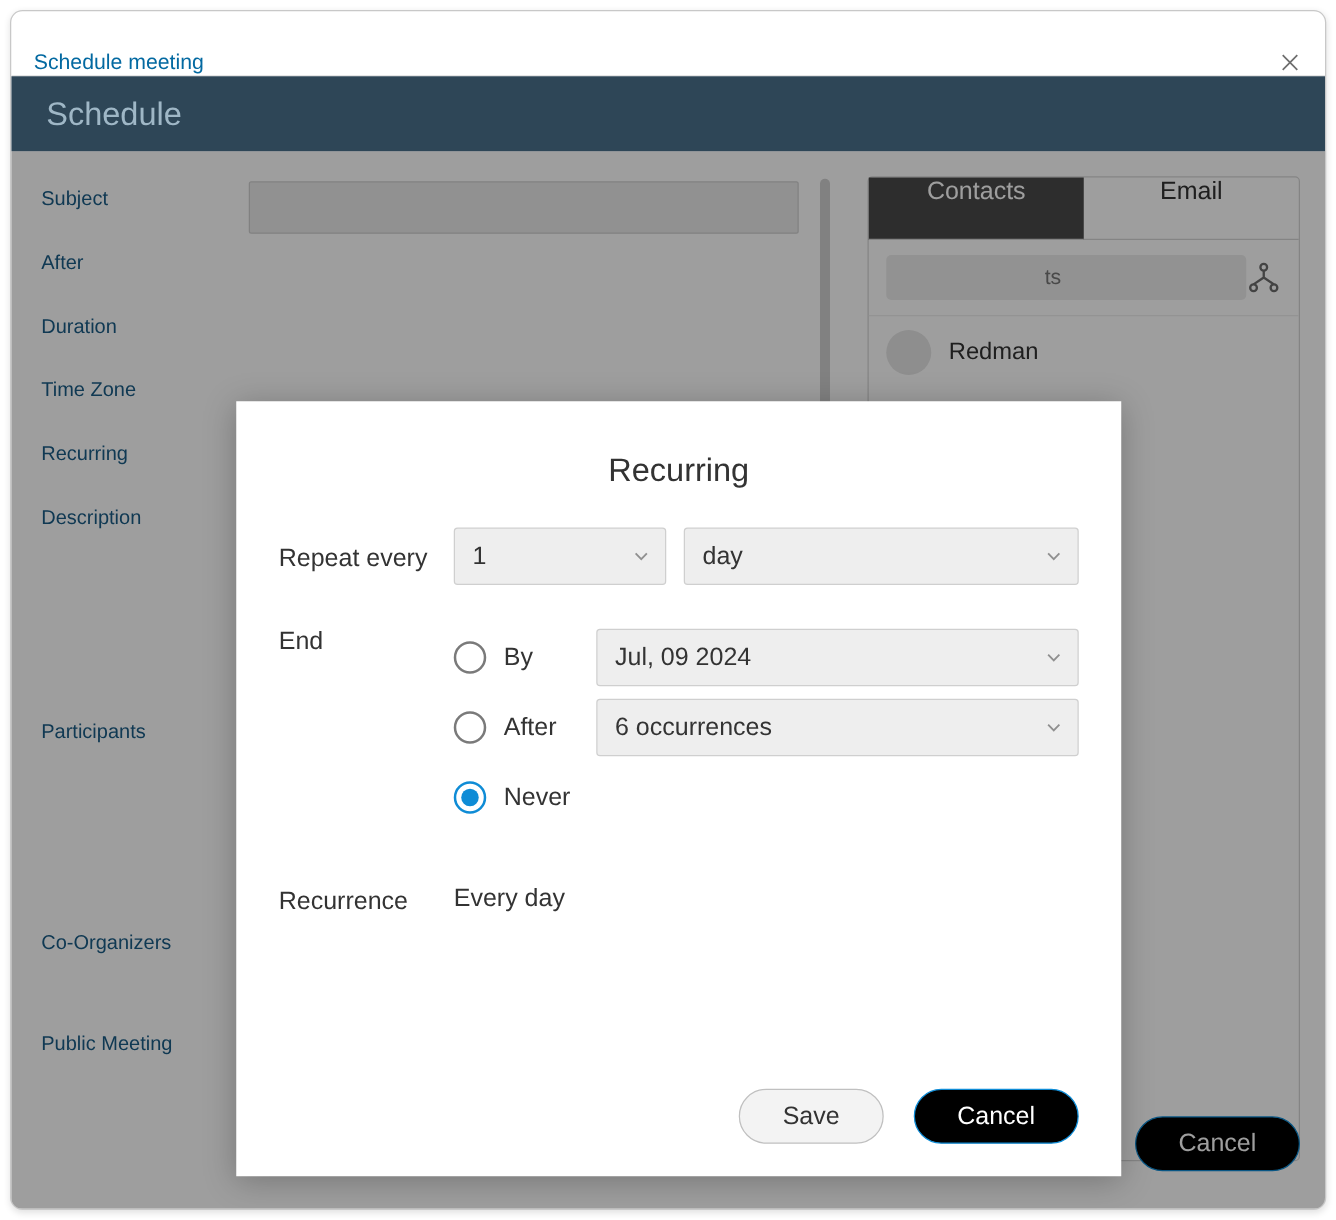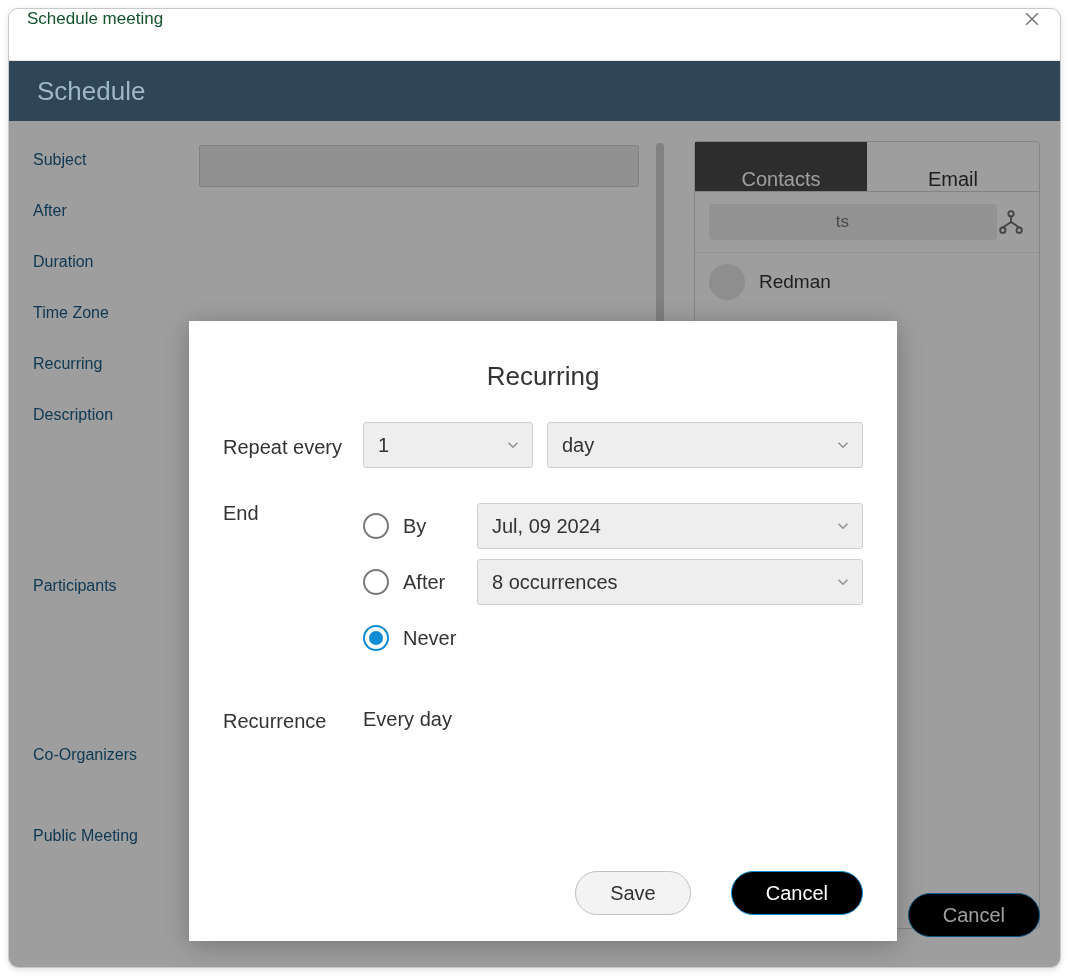--- a/index.html
+++ b/index.html
@@ -16,24 +16,24 @@
     width: 1053px; height: 960px;
     border: 1px solid #c8c8c8;
     border-radius: 10px;
     box-shadow: 0 2px 6px rgba(0,0,0,0.12);
     background: #fff;
     overflow: hidden;
   }
   .titlebar {
     height: 52px;
     display: flex;
-    align-items: flex-start;
+    align-items: flex-end;
     padding: 0 18px;
     font-size: 17px;
-    color: #14532d;
+    color: #0369a1;
     border-bottom: 1px solid #e6e6e6;
   }
   .titlebar .close {
     margin-left: auto;
     width: 20px; height: 20px;
     cursor: pointer;
     color: #6d6d6d;
   }
   .titlebar .close svg { width: 20px; height: 20px; display:block; }
 
@@ -90,21 +90,21 @@
     position: absolute;
     right: 20px; top: 20px;
     width: 346px;
     border: 1px solid #d6d6d6;
     border-radius: 4px;
     background: #fff;
     height: 788px;
   }
   .rp-tabs { display:flex; height: 50px; }
   .rp-tab {
-    flex:1; display:flex; align-items:flex-end; justify-content:center;
+    flex:1; display:flex; align-items:flex-start; justify-content:center;
     font-size: 20px; color: #333;
     border-bottom: 1px solid #d6d6d6;
   }
   .rp-tab.active { background:#4a4a4a; color:#fff; }
   .rp-search-row {
     display:flex; align-items:center;
     padding: 12px 14px 12px 14px; gap: 0;
     border-bottom: 1px solid #eee;
   }
   .rp-search {
@@ -220,21 +220,21 @@
   }
   .radio-row {
     display:flex; align-items:center; gap: 14px;
     height: 56px;
   }
   .radio-label { font-size:20px; color:#333; width: 60px; }
   .end-block { flex:1; display:flex; flex-direction:column; }
 
   .modal-btns {
     position:absolute; right: 34px; bottom: 26px;
-    display:flex; gap: 40px;
+    display:flex; gap: 24px;
   }
 </style>
 </head>
 <body>
 
 <div class="window">
 
   <div class="titlebar">
     <span>Schedule meeting</span>
     <span class="close">
@@ -382,21 +382,21 @@
                     <polyline points="6 9 12 15 18 9"></polyline>
                   </svg>
                 </span>
             </div>
           </div>
 
           <div class="radio-row">
             <span class="radio"></span>
             <span class="radio-label">After</span>
             <div class="sel w-lg" style="flex:1">
-              <span>8   occurrences</span>
+              <span>6   occurrences</span>
               <span class="chev">
                   <svg viewBox="0 0 24 24" fill="none" stroke="currentColor" stroke-width="2">
                     <polyline points="6 9 12 15 18 9"></polyline>
                   </svg>
                 </span>
             </div>
           </div>
 
           <div class="radio-row">
             <span class="radio checked"></span>

